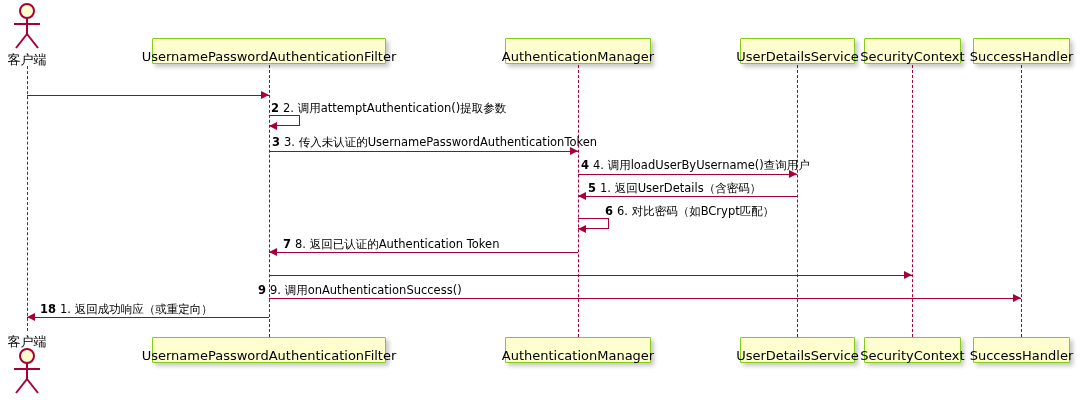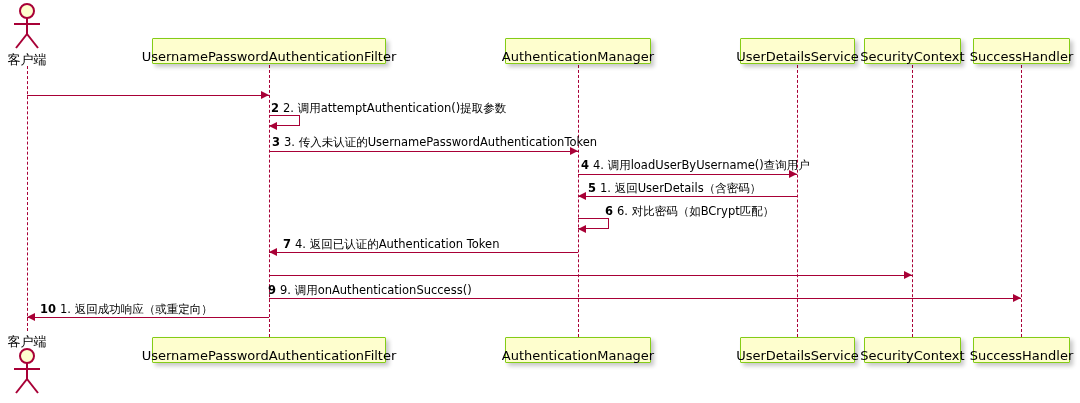--- a/index.html
+++ b/index.html
@@ -163,22 +163,22 @@
     <div class="arrow-head right" style="left: 789px; top: 170px;"></div>
     <div class="msg-label" style="left: 581px; top: 160px;"><span class="seq">4</span><span class="txt" style="margin-left: 4px;">4. 调用loadUserByUsername()查询用户</span></div>
     <div class="arrow-line" style="left: 578px; top: 196px; width: 219px;"></div>
     <div class="arrow-head left" style="left: 578px; top: 192px;"></div>
     <div class="msg-label" style="left: 588px; top: 183px;"><span class="seq">5</span><span class="txt" style="margin-left: 4px;">1. 返回UserDetails（含密码）</span></div>
     <div class="self-loop" style="left: 578px; top: 218px; width: 31px; height: 11px;"></div>
     <div class="arrow-head left" style="left: 578px; top: 225px;"></div>
     <div class="msg-label" style="left: 581px; top: 206px; margin-left: 24px;"><span class="seq">6</span><span class="txt" style="margin-left: 4px;">6. 对比密码（如BCrypt匹配）</span></div>
     <div class="arrow-line" style="left: 269px; top: 252px; width: 309px;"></div>
     <div class="arrow-head left" style="left: 269px; top: 248px;"></div>
-    <div class="msg-label" style="left: 283px; top: 239px;"><span class="seq">7</span><span class="txt" style="margin-left: 4px;">4. 返回已认证的Authentication Token</span></div>
+    <div class="msg-label" style="left: 283px; top: 239px;"><span class="seq">7</span><span class="txt" style="margin-left: 4px;">8. 返回已认证的Authentication Token</span></div>
     <div class="arrow-line" style="left: 269px; top: 275px; width: 643px;"></div>
     <div class="arrow-head right" style="left: 904px; top: 271px;"></div>
     <div class="arrow-line" style="left: 269px; top: 298px; width: 752px;"></div>
     <div class="arrow-head right" style="left: 1013px; top: 294px;"></div>
-    <div class="msg-label" style="left: 268px; top: 285px;"><span class="seq">9</span><span class="txt" style="margin-left: 4px;">9. 调用onAuthenticationSuccess()</span></div>
+    <div class="msg-label" style="left: 258px; top: 285px;"><span class="seq">9</span><span class="txt" style="margin-left: 4px;">9. 调用onAuthenticationSuccess()</span></div>
     <div class="arrow-line" style="left: 27px; top: 317px; width: 242px;"></div>
     <div class="arrow-head left" style="left: 27px; top: 313px;"></div>
-    <div class="msg-label" style="left: 40px; top: 304px;"><span class="seq">10</span><span class="txt" style="margin-left: 4px;">1. 返回成功响应（或重定向）</span></div>
+    <div class="msg-label" style="left: 40px; top: 304px;"><span class="seq">18</span><span class="txt" style="margin-left: 4px;">1. 返回成功响应（或重定向）</span></div>
   </div>
 
 </body></html>

